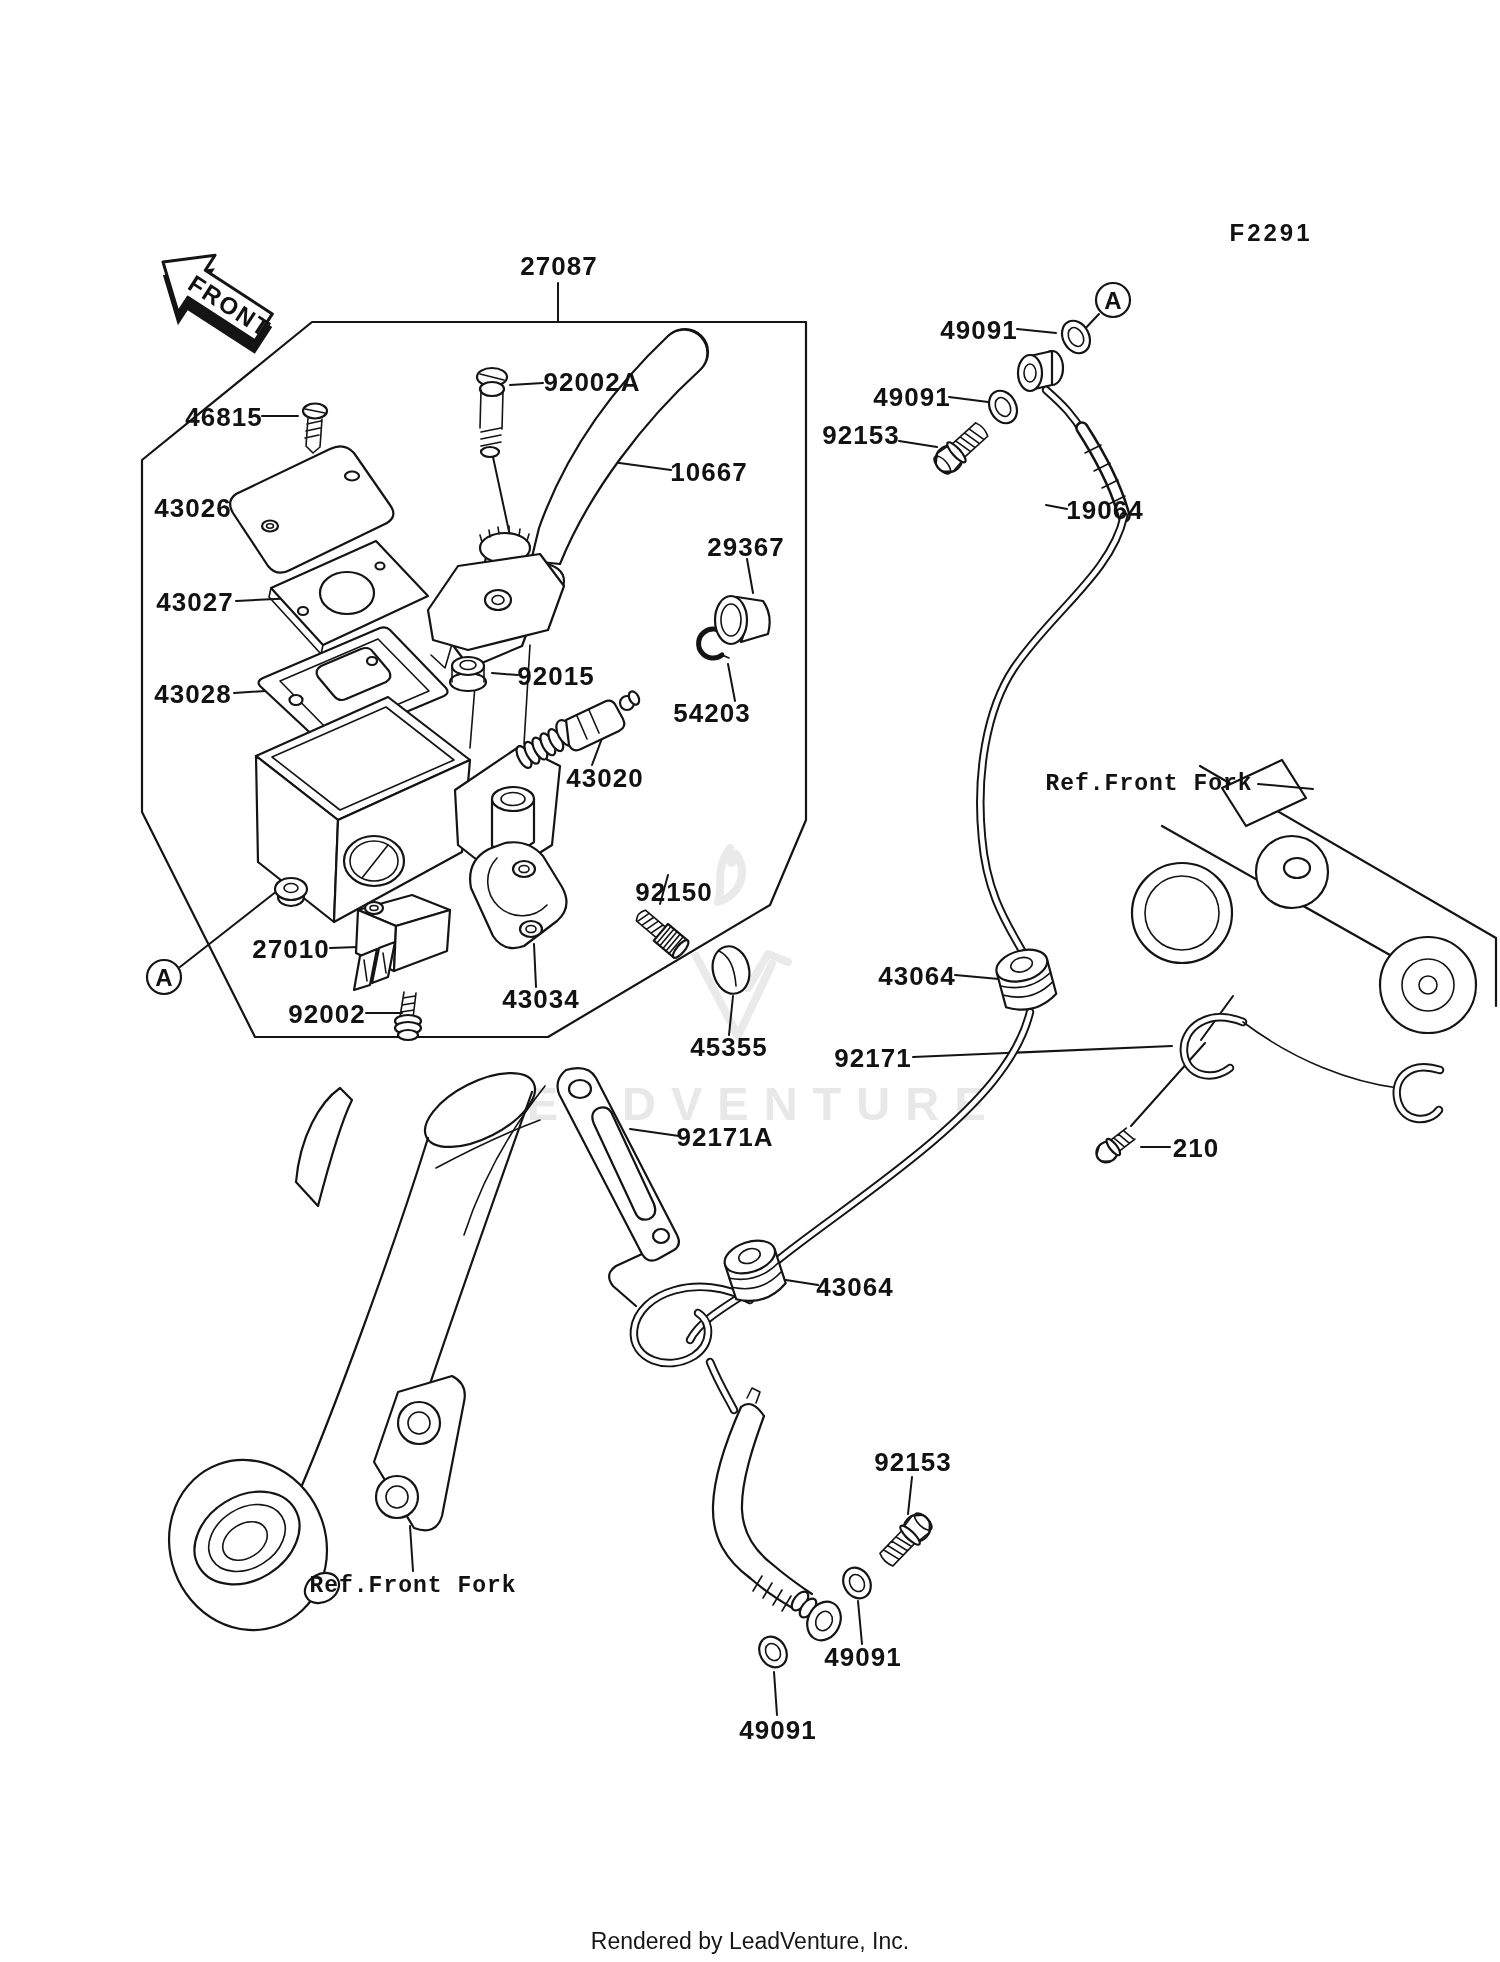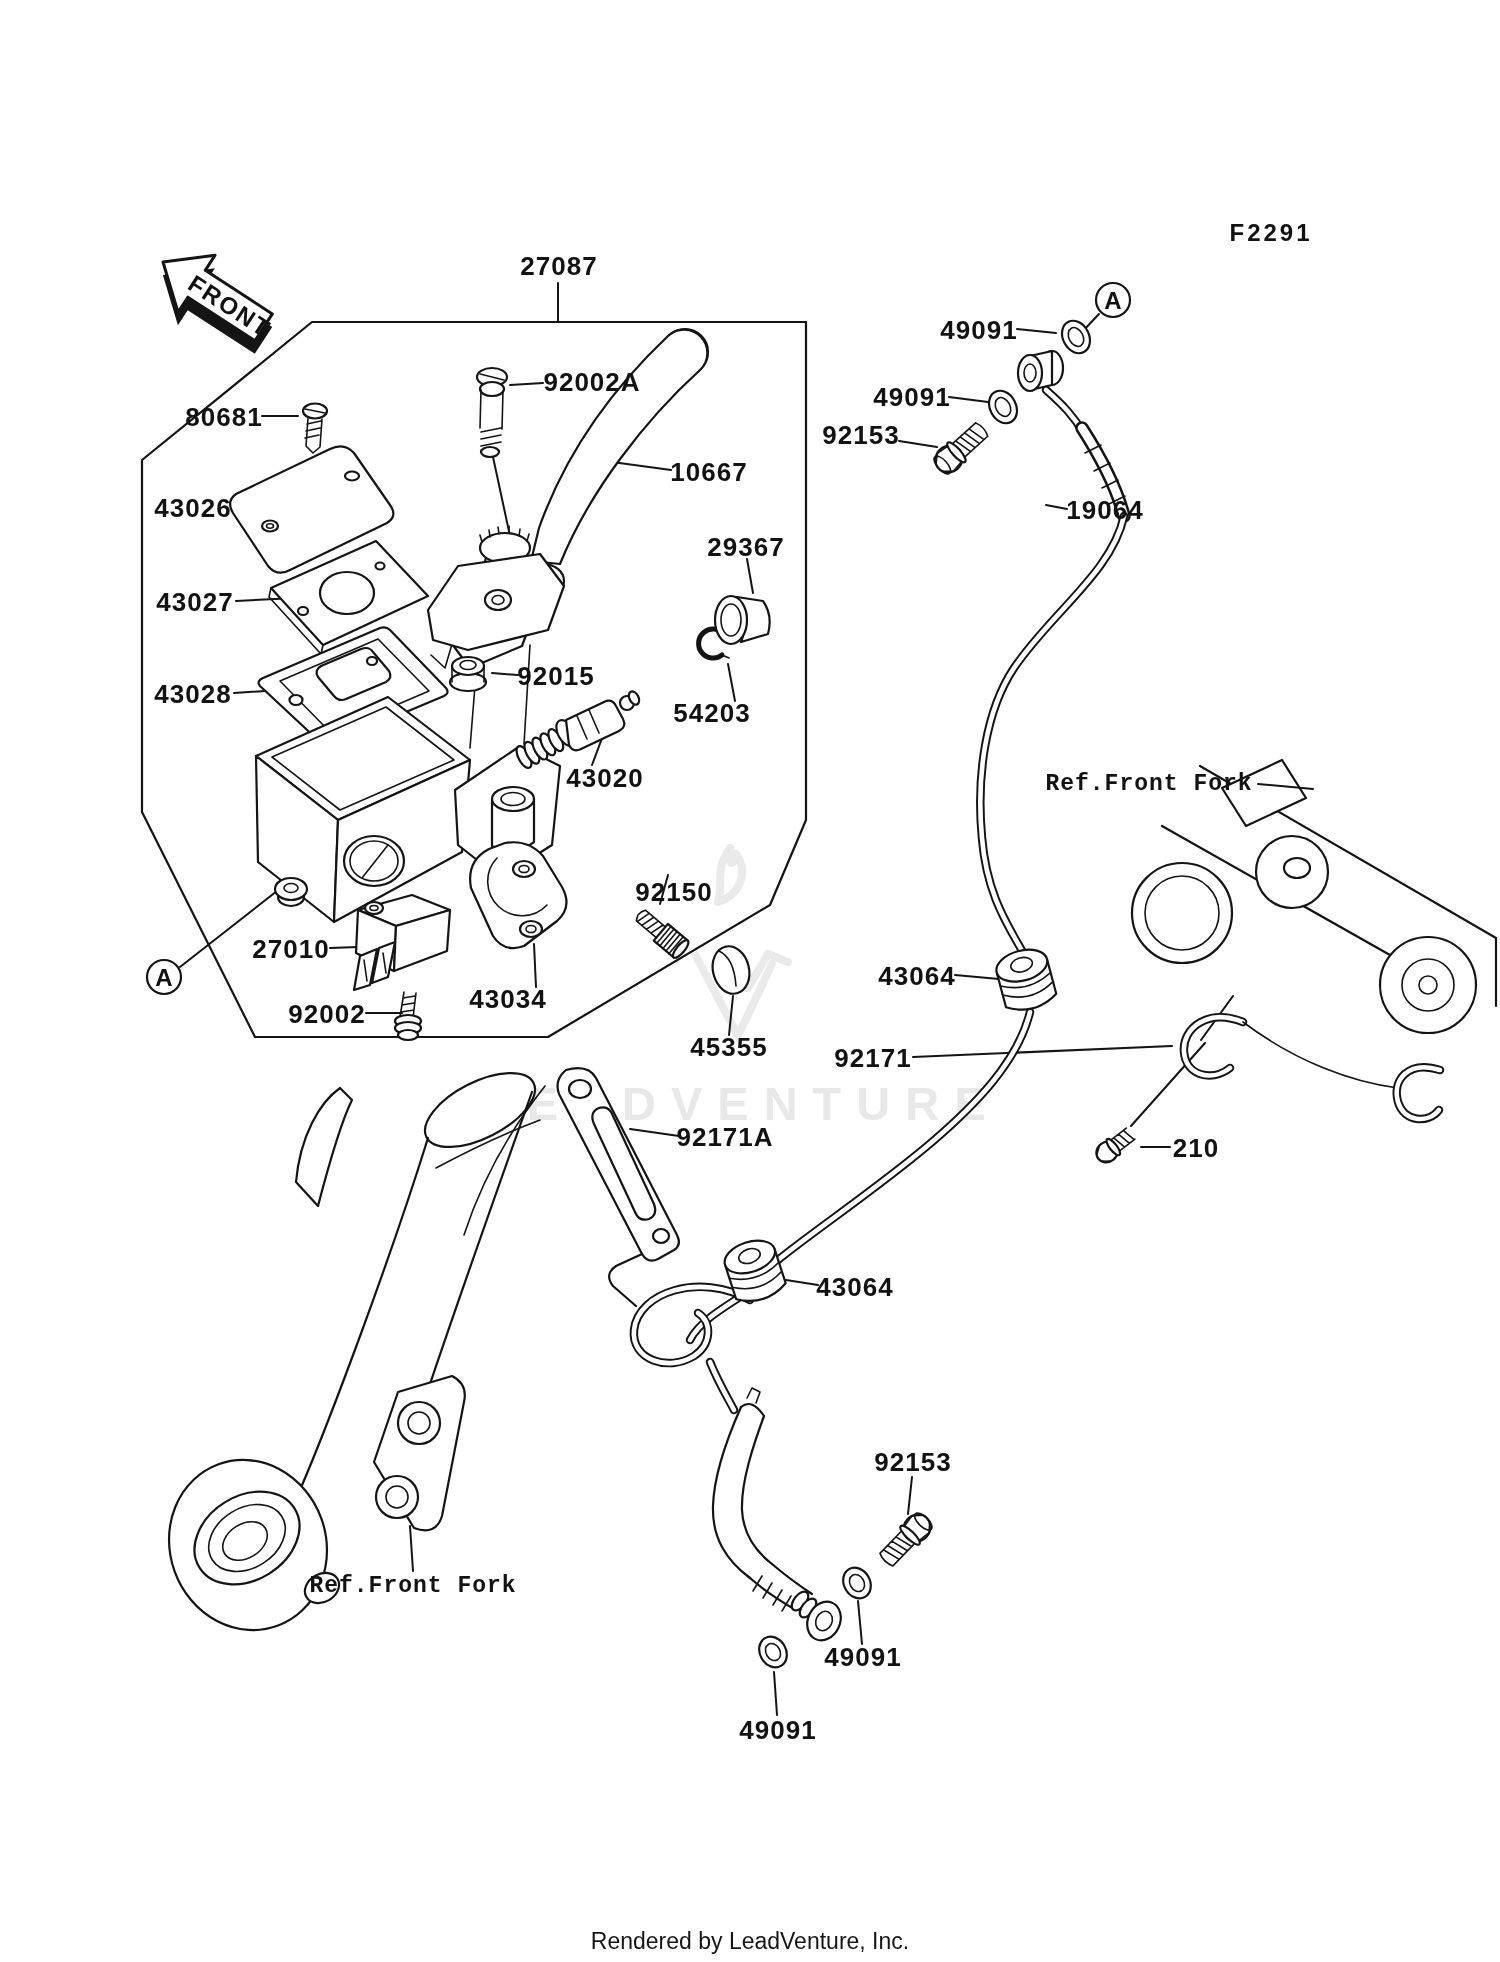--- a/index.html
+++ b/index.html
@@ -366,34 +366,34 @@
     </g>
     <g>
       <circle class="fw" cx="1113" cy="300" r="17"></circle>
       <text class="a-txt" x="1113" y="309" text-anchor="middle">A</text>
     </g>
   </svg>
 
   <div class="pn fig" style="left:1271px;top:233px">F2291</div>
 
   <div class="pn" style="left:559px;top:266px">27087</div>
-  <div class="pn" style="left:224px;top:417px">80681</div>
+  <div class="pn" style="left:224px;top:417px">46815</div>
   <div class="pn" style="left:193px;top:508px">43026</div>
   <div class="pn" style="left:195px;top:602px">43027</div>
   <div class="pn" style="left:193px;top:694px">43028</div>
   <div class="pn" style="left:592px;top:382px">92002A</div>
   <div class="pn" style="left:709px;top:472px">10667</div>
   <div class="pn" style="left:746px;top:547px">29367</div>
   <div class="pn" style="left:556px;top:676px">92015</div>
   <div class="pn" style="left:712px;top:713px">54203</div>
   <div class="pn" style="left:605px;top:778px">43020</div>
   <div class="pn" style="left:674px;top:892px">92150</div>
   <div class="pn" style="left:291px;top:949px">27010</div>
   <div class="pn" style="left:327px;top:1014px">92002</div>
-  <div class="pn" style="left:508px;top:999px">43034</div>
+  <div class="pn" style="left:541px;top:999px">43034</div>
   <div class="pn" style="left:729px;top:1047px">45355</div>
 
   <div class="pn" style="left:979px;top:330px">49091</div>
   <div class="pn" style="left:912px;top:397px">49091</div>
   <div class="pn" style="left:861px;top:435px">92153</div>
   <div class="pn" style="left:1105px;top:510px">19064</div>
   <div class="pn" style="left:917px;top:976px">43064</div>
   <div class="pn" style="left:873px;top:1058px">92171</div>
   <div class="pn" style="left:1196px;top:1148px">210</div>
   <div class="pn" style="left:725px;top:1137px">92171A</div>

